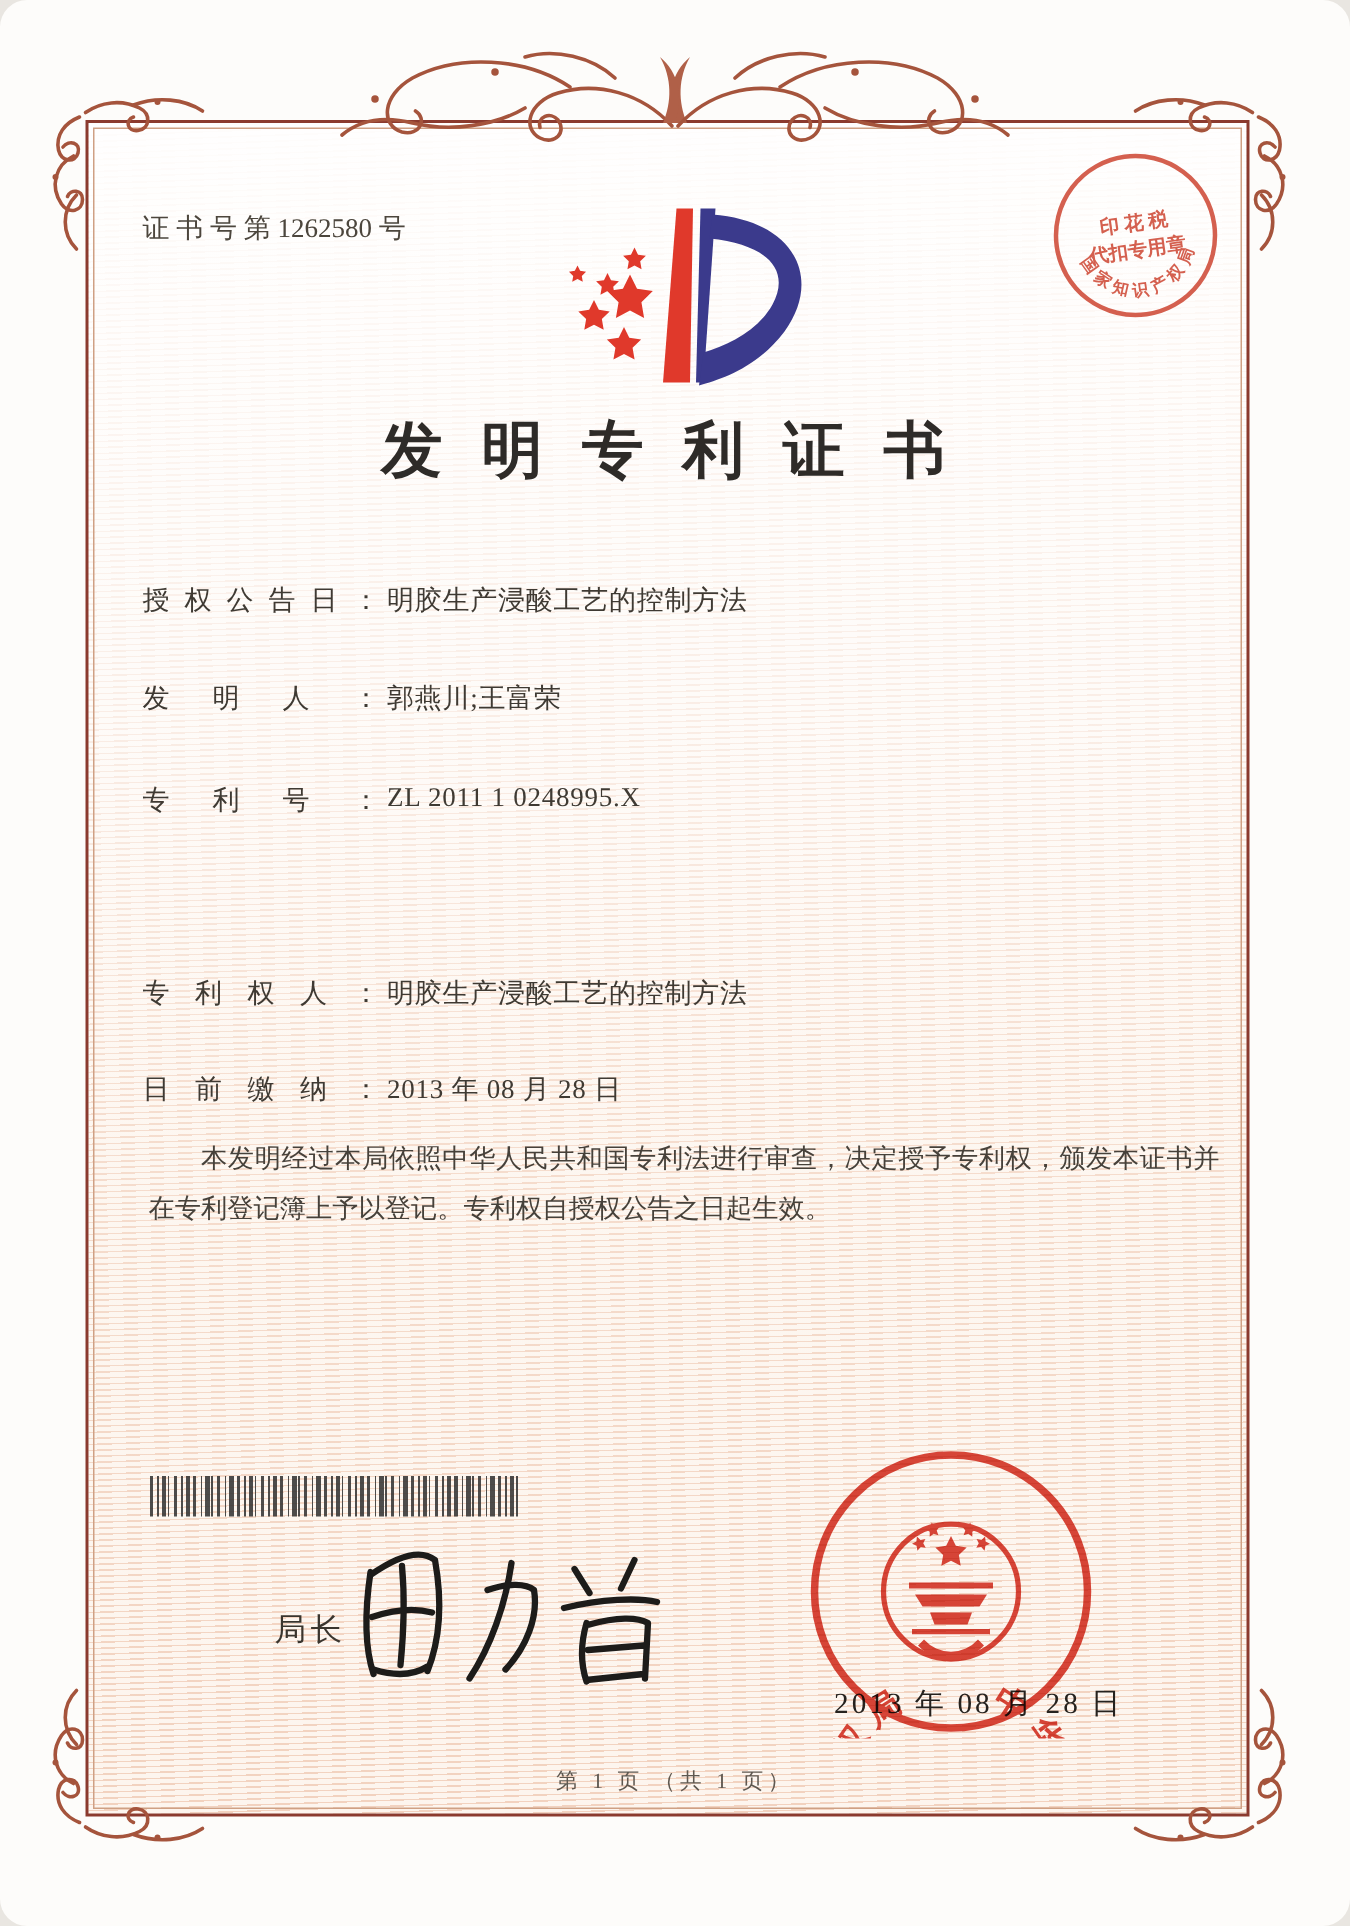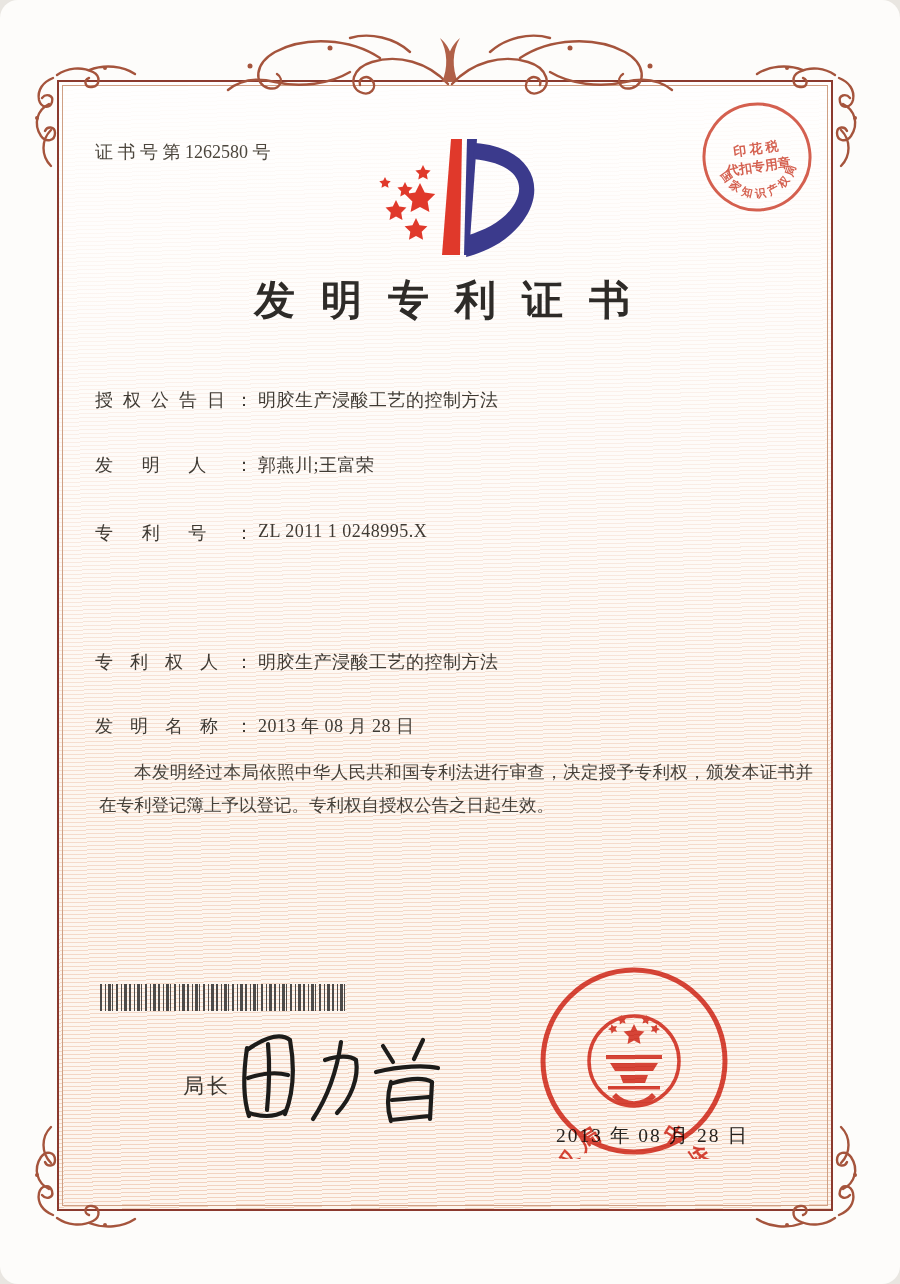--- a/index.html
+++ b/index.html
@@ -116,21 +116,21 @@
   <div class="field" style="top:453px">
     <span class="flabel">发明人：</span><span class="fvalue">郭燕川;王富荣</span>
   </div>
   <div class="field" style="top:521px">
     <span class="flabel">专利号：</span><span class="fvalue">ZL 2011 1 0248995.X</span>
   </div>
   <div class="field" style="top:650px">
     <span class="flabel">专利权人：</span><span class="fvalue">明胶生产浸酸工艺的控制方法</span>
   </div>
   <div class="field" style="top:714px">
-    <span class="flabel">发明名称：</span><span class="fvalue">2013 年 08 月 28 日</span>
+    <span class="flabel">日前缴纳：</span><span class="fvalue">2013 年 08 月 28 日</span>
   </div>
 
   <div class="body-text">
     <p>本发明经过本局依照中华人民共和国专利法进行审查，决定授予专利权，颁发本证书并在专利登记簿上予以登记。专利权自授权公告之日起生效。</p>
   </div>
 
   <div class="barcode"></div>
 
   <div class="signer">局长</div>
 
@@ -179,14 +179,15 @@
     <text font-size="11" font-weight="bold" fill="#cf4b38" letter-spacing="2" font-family="'Liberation Serif',serif">
       <textPath href="#stampTop" startOffset="50%" text-anchor="middle">北京市海淀区地方税务局</textPath>
     </text>
     <text font-size="11" font-weight="bold" fill="#cf4b38" letter-spacing="3.5" font-family="'Liberation Serif',serif">
       <textPath href="#stampBot" startOffset="50%" text-anchor="middle">国家知识产权局</textPath>
     </text>
     <text x="57" y="53" text-anchor="middle" font-size="13" font-weight="bold" fill="#cf4b38" font-family="'Liberation Serif',serif">印 花 税</text>
     <text x="57" y="71" text-anchor="middle" font-size="13" font-weight="bold" fill="#cf4b38" font-family="'Liberation Serif',serif">代扣专用章</text>
   </svg>
 
+  <div class="footer">第 1 页 （共 1 页）</div>
 
 </div>
 
 </body></html>

